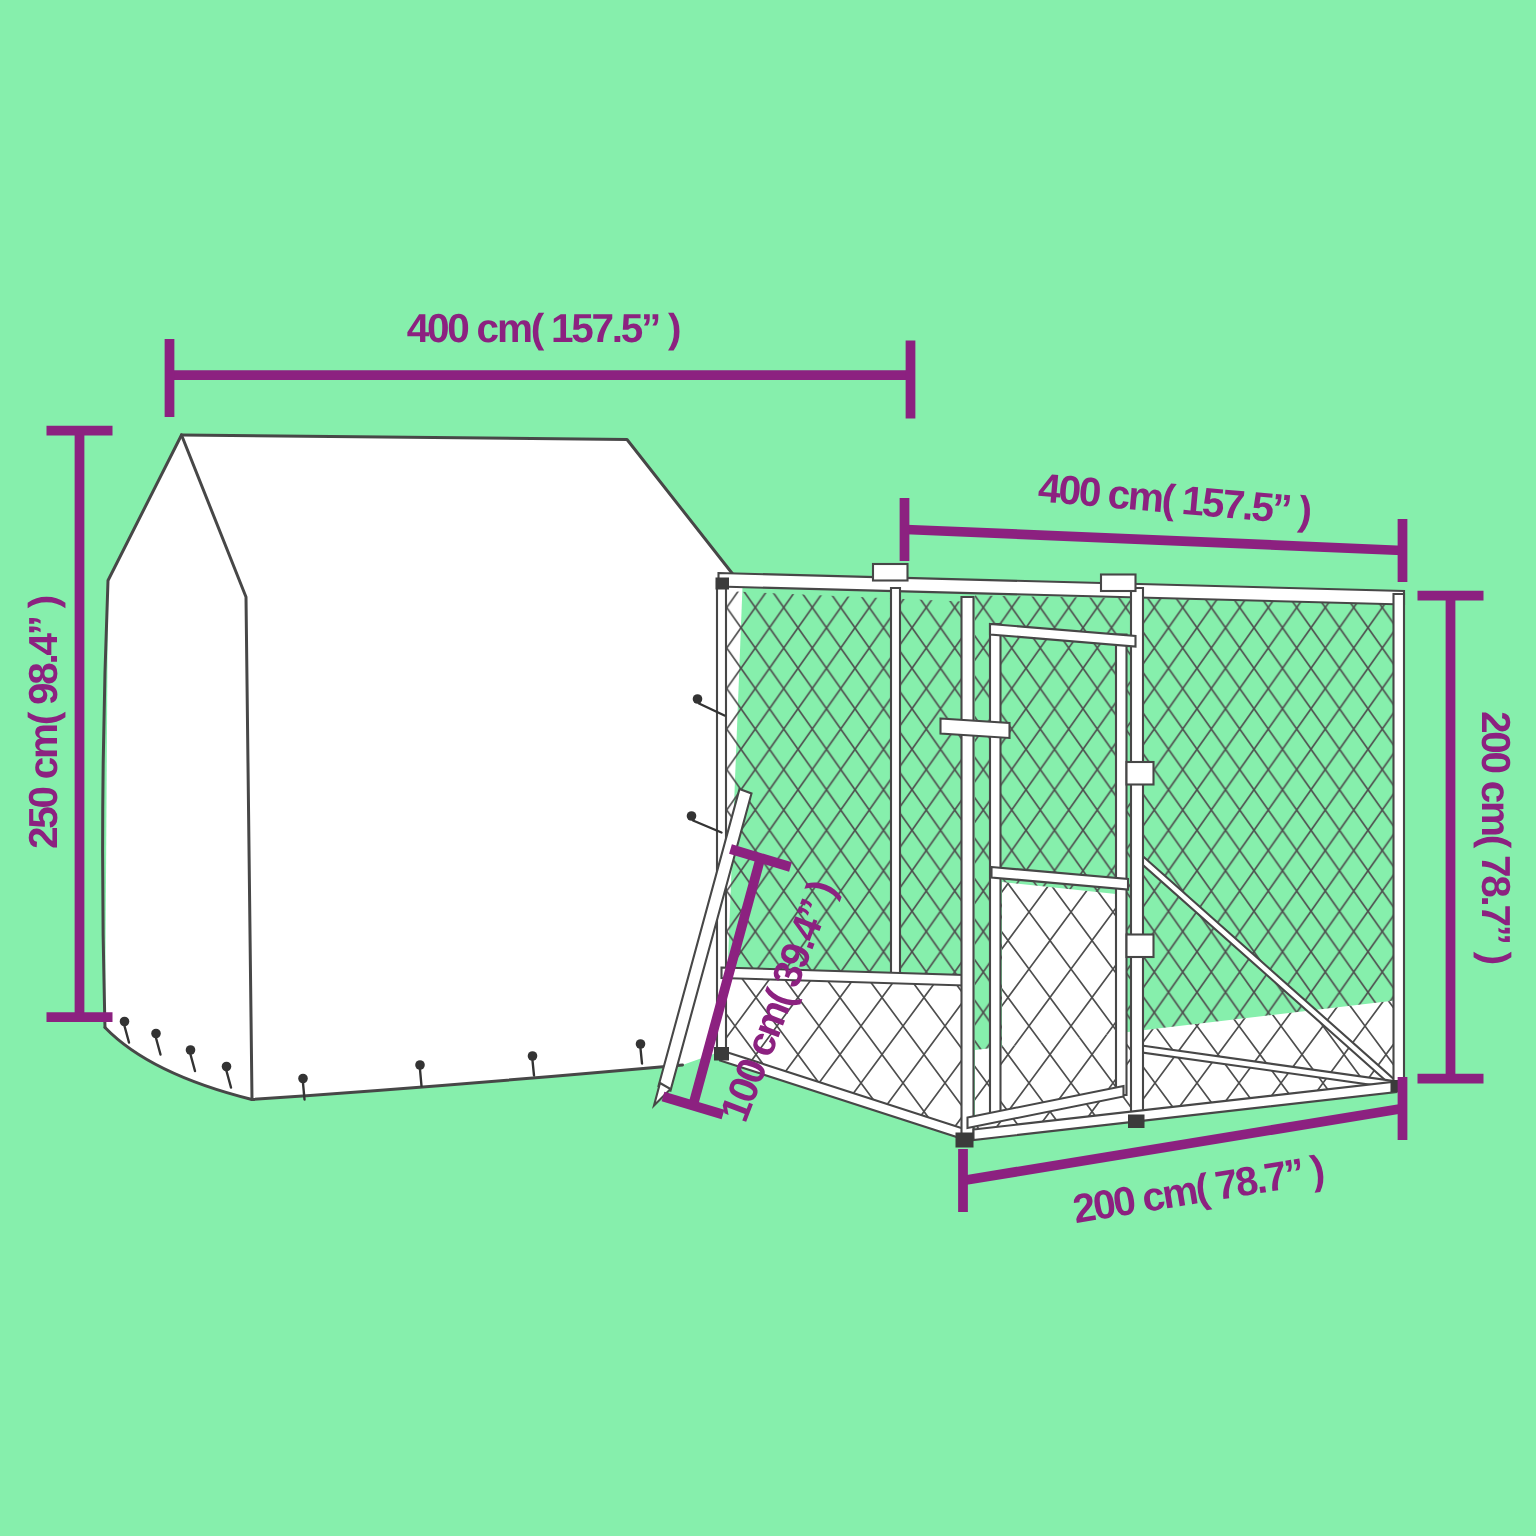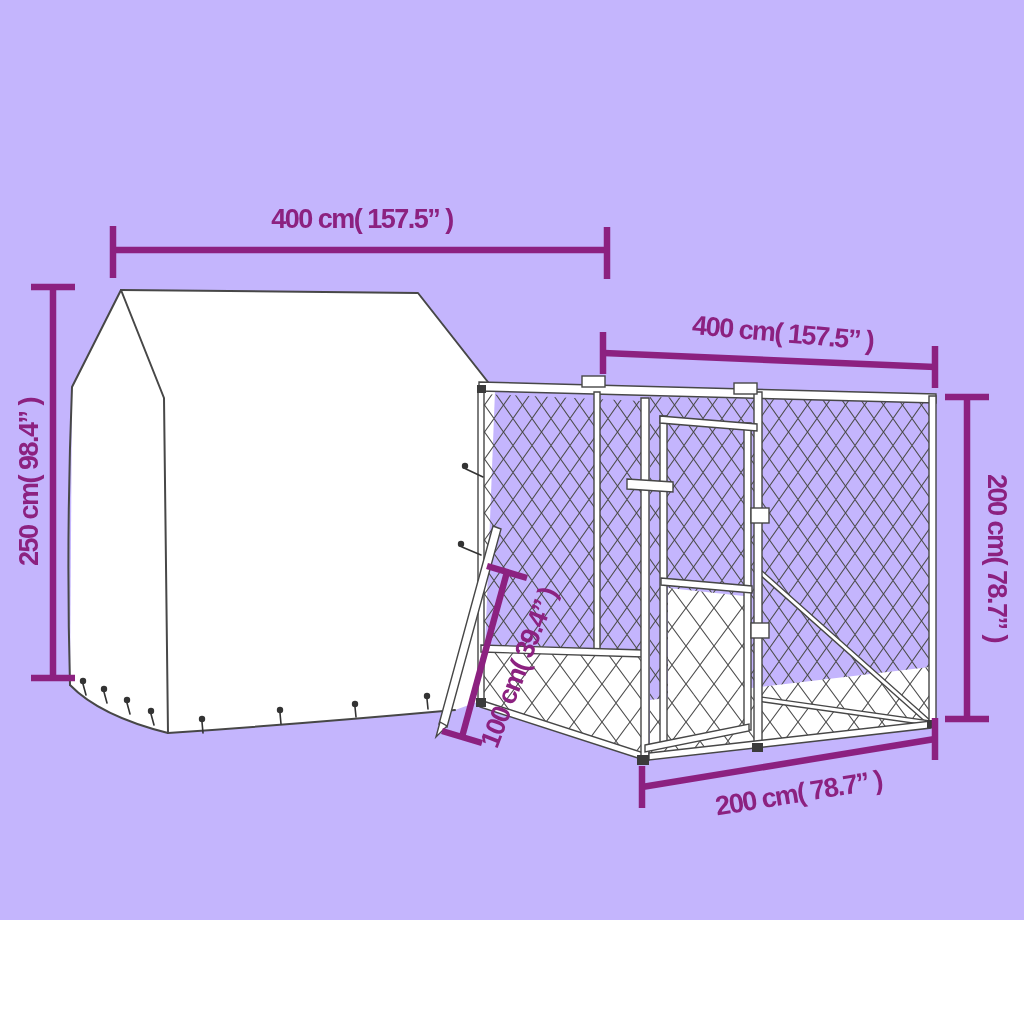--- a/index.html
+++ b/index.html
@@ -1,16 +1,16 @@
 <!DOCTYPE html>
 <html><head>
 <meta charset="utf-8">
 <style>
   html,body{margin:0;padding:0;background:#ffffff;}
-  .stage{position:relative;width:1024px;height:920px;background:#c4b5fd;overflow:hidden;
+  .stage{position:relative;width:1024px;height:1024px;background:#86efac;overflow:hidden;
          font-family:"Liberation Sans",sans-serif;}
   svg{display:block;}
   .ln{stroke:#474747;stroke-width:2;fill:none;stroke-linejoin:round;stroke-linecap:round;}
   .bar{fill:#ffffff;stroke:#474747;stroke-width:1.4;stroke-linejoin:miter;}
   .dark{fill:#3b3b3b;stroke:none;}
   .cover-fill{fill:#ffffff;stroke:none;}
   .meshS{fill:url(#meshS);stroke:none;}
   .meshL{fill:url(#meshL);stroke:none;}
   .white{fill:#ffffff;stroke:none;}
   .dl{stroke:#8c2180;stroke-width:6.5;fill:none;stroke-linecap:butt;}

